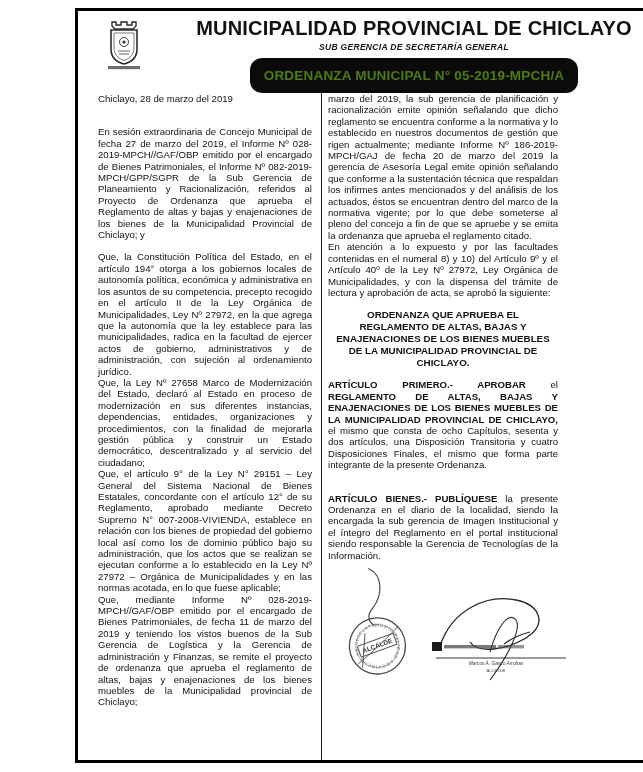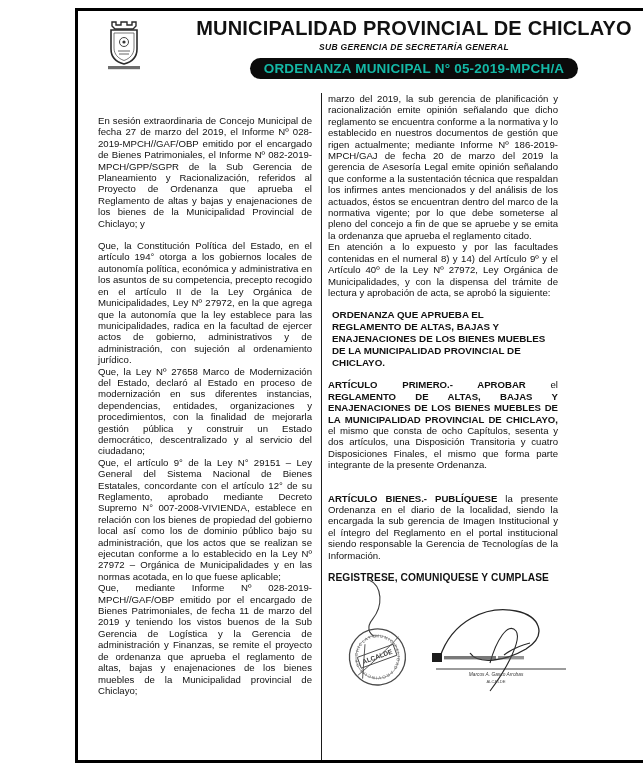--- a/index.html
+++ b/index.html
@@ -13,33 +13,33 @@
     border:3px solid #000;box-sizing:border-box;background:#fff;overflow:hidden;
     display:flex;flex-direction:column;
   }
   
   .header{display:flex;align-items:flex-start;padding:6px 10px 0 26px;height:82px;box-sizing:border-box;}
   .logo-wrap{width:46px;flex:0 0 46px;padding-top:2px;}
   .head-center{flex:1;text-align:center;}
   .doc-title{font-size:20px;font-weight:bold;letter-spacing:.2px;line-height:22px;}
   .doc-subtitle{font-size:8.5px;font-weight:bold;letter-spacing:.3px;margin-top:3px;font-style:italic;}
   .banner{
-    display:inline-block;background:#0b0b0b;color:#14b8a6;font-weight:bold;
-    font-size:13.5px;line-height:15px;padding:3px 14px;border-radius:12px;margin-top:6px;
+    display:inline-block;background:#0b0b0b;color:#4d7c0f;font-weight:bold;
+    font-size:13.5px;line-height:15px;padding:10px 14px;border-radius:12px;margin-top:6px;
     letter-spacing:.2px;
   }
   
   .columns{flex:1;display:flex;padding-left:20px;min-height:0;}
   .col-left{width:214px;flex:0 0 214px;}
   .divider{width:1px;background:#1a1a1a;margin:0 6px 0 9px;}
   .col-right{width:230px;flex:0 0 230px;}
   .txt{font-size:9.6px;line-height:11.4px;text-align:justify;}
   .b{font-weight:bold;}
   .gap{height:11px;}
-  .center-title{font-size:9.8px;line-height:11.8px;font-weight:bold;text-align:left;padding:0 4px;}
+  .center-title{font-size:9.8px;line-height:11.8px;font-weight:bold;text-align:center;padding:0 4px;}
   .closing{font-size:10.2px;font-weight:bold;letter-spacing:.1px;}
   
   .sig-area{position:relative;height:112px;margin-top:4px;}
   .stamp-left{position:absolute;left:6px;top:-14px;transform:rotate(-6deg);}
   .sig-right{position:absolute;left:96px;top:18px;}
 </style>
 </head>
 <body>
 
 <div class="page">
@@ -64,46 +64,46 @@
       <div class="doc-subtitle">SUB GERENCIA DE SECRETARÍA GENERAL</div>
       <div>
         <span class="banner">ORDENANZA MUNICIPAL N° 05-2019-MPCH/A</span>
       </div>
     </div>
   </div>
 
   <div class="columns">
 
     <div class="col-left">
+      <div class="txt">Chiclayo, 28 de marzo del 2019</div>
       <div class="gap"></div>
       <div class="gap"></div>
       <div class="txt">En sesión extraordinaria de Concejo Municipal de fecha 27 de marzo del 2019, el  Informe Nº 028-2019-MPCH//GAF/OBP emitido por el encargado de Bienes Patrimoniales, el Informe Nº 082-2019-MPCH/GPP/SGPR de la Sub Gerencia de Planeamiento y Racionalización, referidos  al Proyecto de Ordenanza que aprueba el Reglamento de altas y bajas y enajenaciones de los bienes de la Municipalidad Provincial de Chiclayo; y</div>
       <div class="gap"></div>
       <div class="txt">Que, la Constitución Política del Estado, en el artículo 194° otorga a los gobiernos locales de autonomía política, económica y administrativa en los asuntos de su competencia, precepto recogido en el artículo II de la Ley Orgánica de Municipalidades, Ley Nº 27972, en la que agrega que la autonomía que la ley establece para las municipalidades, radica en la facultad de ejercer actos de gobierno, administrativos y de administración, con sujeción al ordenamiento jurídico.</div>
       <div class="txt">Que, la Ley Nº 27658 Marco de Modernización del Estado, declaró al Estado en proceso de modernización en sus diferentes instancias, dependencias, entidades, organizaciones y procedimientos, con la finalidad de mejorarla gestión pública y construir un Estado democrático, descentralizado y al servicio del ciudadano;</div>
       <div class="txt">Que, el artículo 9° de la Ley N° 29151 – Ley General del Sistema Nacional de Bienes Estatales, concordante con el artículo 12° de su Reglamento, aprobado mediante Decreto Supremo N° 007-2008-VIVIENDA, establece en relación con los bienes de propiedad del gobierno local así como los de dominio público bajo su administración, que los actos que se realizan se ejecutan conforme a lo establecido en la Ley Nº 27972 – Orgánica de Municipalidades y en las normas acotada, en lo que fuese aplicable;</div>
       <div class="txt">Que, mediante Informe Nº 028-2019-MPCH//GAF/OBP emitido por el encargado de Bienes Patrimoniales, de fecha 11 de marzo del 2019 y teniendo los vistos buenos de la Sub Gerencia de Logística y la Gerencia de administración y Finanzas, se remite el proyecto de ordenanza que aprueba el reglamento de altas, bajas y enajenaciones de los bienes muebles de la Municipalidad provincial de Chiclayo;</div>
       <div class="gap"></div>
 
     </div>
 
     <div class="divider"></div>
 
     <div class="col-right">
       <div class="txt">marzo del 2019, la sub gerencia de planificación y racionalización emite opinión señalando que dicho reglamento se encuentra conforme a la normativa y lo establecido en nuestros documentos de gestión que rigen actualmente; mediante Informe Nº 186-2019-MPCH/GAJ de fecha 20 de marzo del 2019 la gerencia de Asesoría Legal emite opinión señalando que conforme a la sustentación técnica que respaldan los infirmes antes mencionados y del análisis de los actuados, éstos se encuentran dentro del marco de la normativa vigente; por lo que debe someterse al pleno del concejo a fin de que se apruebe y se emita la ordenanza que aprueba el reglamento citado.</div>
-      <div class="txt">En atención a lo expuesto y por las facultades contenidas en el numeral 8) y 14) del Artículo 9º y el Artículo 40º de la  Ley Nº 27972, Ley Orgánica de Municipalidades, y con la dispensa del trámite de lectura y aprobación de acta, se aprobó la siguiente:</div>
+      <div class="txt">En atención a lo expuesto y por las facultades contenidas en el numeral 8) y 10) del Artículo 9º y el Artículo 40º de la  Ley Nº 27972, Ley Orgánica de Municipalidades, y con la dispensa del trámite de lectura y aprobación de acta, se aprobó la siguiente:</div>
       <div class="gap"></div>
       <div class="center-title">ORDENANZA QUE APRUEBA EL REGLAMENTO DE ALTAS, BAJAS Y ENAJENACIONES DE LOS BIENES MUEBLES DE LA MUNICIPALIDAD PROVINCIAL DE CHICLAYO.</div>
       <div class="gap"></div>
       <div class="txt"><span style="font-weight: bold;">ARTÍCULO PRIMERO.- APROBAR</span><span> el </span><span style="font-weight: bold;">REGLAMENTO DE ALTAS, BAJAS Y ENAJENACIONES DE LOS BIENES MUEBLES DE LA MUNICIPALIDAD PROVINCIAL DE CHICLAYO,</span><span> el mismo que consta de ocho Capítulos, sesenta y dos artículos, una Disposición Transitoria y cuatro Disposiciones Finales, el mismo que forma parte integrante de la presente Ordenanza.</span></div>
       <div class="gap"></div>
       <div class="gap"></div>
       <div class="txt"><span style="font-weight: bold;">ARTÍCULO BIENES.- PUBLÍQUESE</span><span> la presente Ordenanza en el diario de la localidad, siendo la encargada la sub gerencia de Imagen Institucional y el íntegro del Reglamento en el portal institucional siendo responsable la Gerencia de Tecnologías de la Información.</span></div>
       <div class="gap"></div>
-      <div class="txt closing">REGISTRESE, COMUNIQUESE Y CUMPLASE</div>
 
       <div class="sig-area">
 
         <div class="stamp-left">
           <svg width="84" height="118" viewBox="0 0 84 118">
 
             <path d="M40,6 C54,14 52,34 40,46 C33,53 35,60 40,63" fill="none" stroke="#3c3c3c" stroke-width="1.1"></path>
             <circle cx="41" cy="84" r="28" fill="none" stroke="#4a4a4a" stroke-width="1.3"></circle>
             <circle cx="41" cy="84" r="21.5" fill="none" stroke="#6a6a6a" stroke-width="0.6"></circle>
             <defs>

